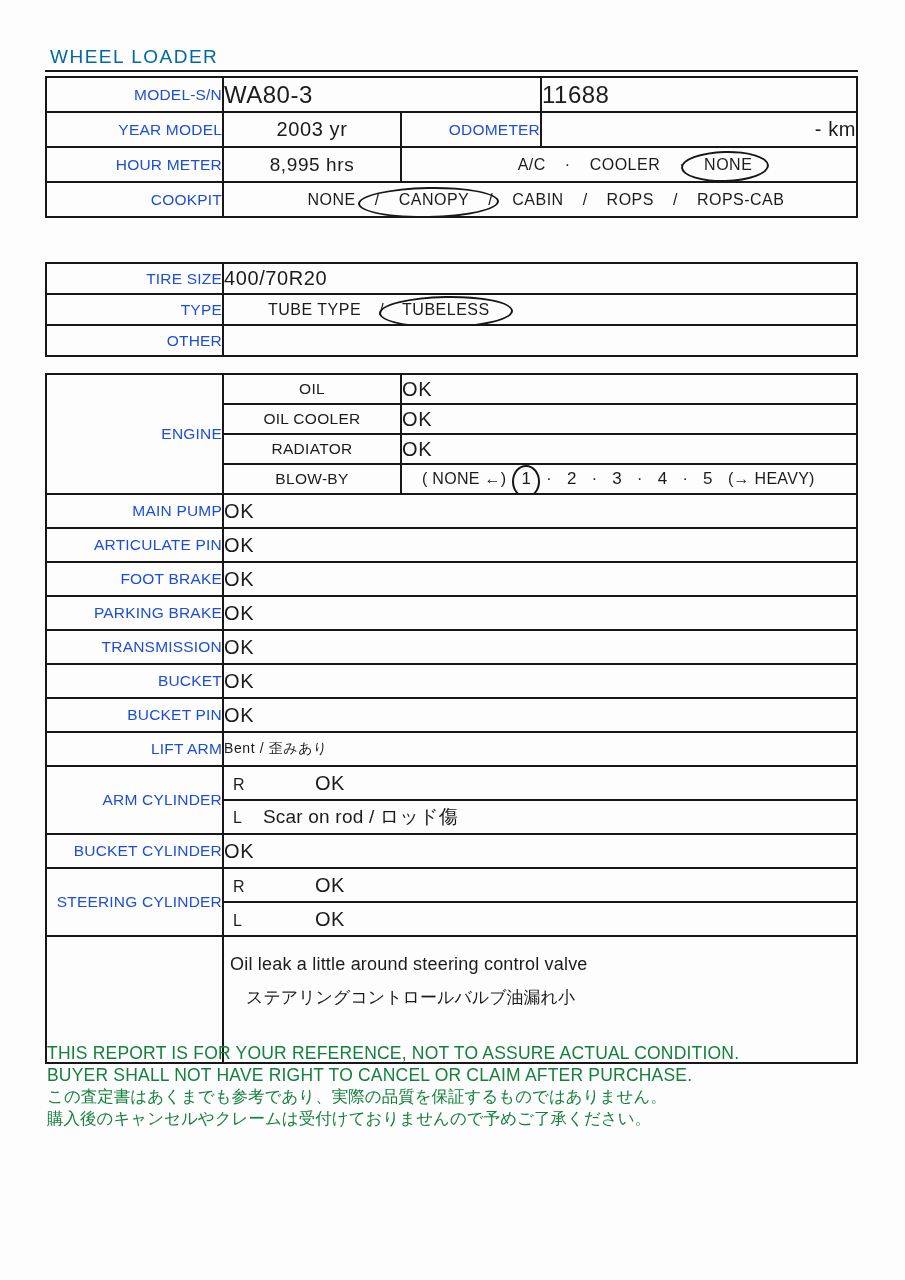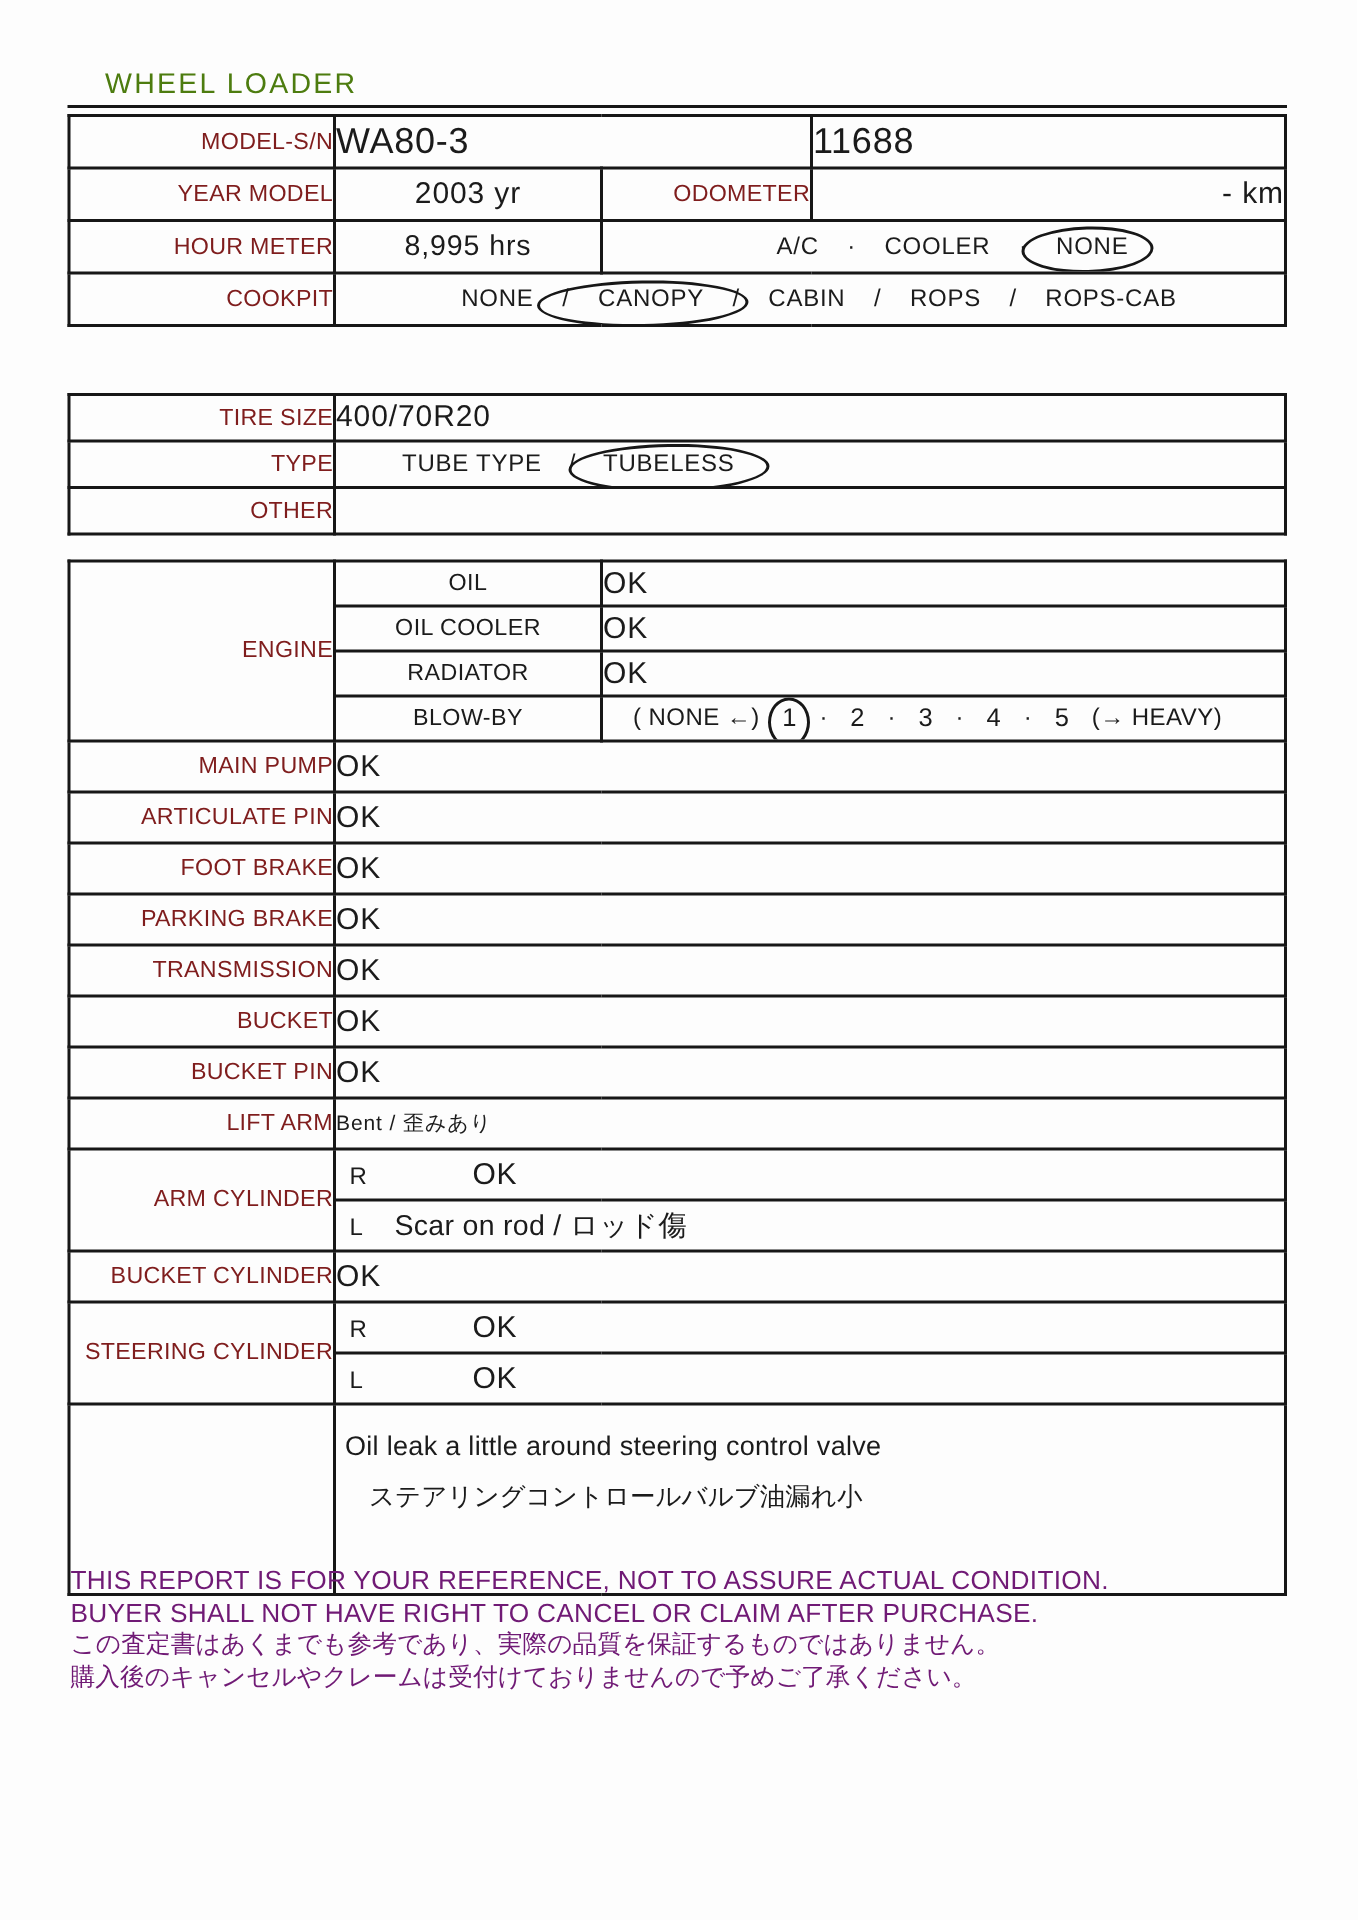--- a/index.html
+++ b/index.html
@@ -2,37 +2,37 @@
 <html><head>
 <meta charset="utf-8">
 <style>
   html,body { margin:0; padding:0; background:#ffffff; }
   .page {
     position:relative; width:905px; height:1280px; background:#fdfdfd;
     font-family:"Liberation Sans", sans-serif; color:#1b1b1b; overflow:hidden;
   }
   .title {
     position:absolute; left:50px; top:46px; font-size:19px;
-    letter-spacing:1.5px; color:#4d7c0f;margin-left:20px;
+    letter-spacing:1.5px; color:#0369a1;
   }
   .title-underline {
     position:absolute; left:45px; top:70px; width:813px; height:2px; background:#171717;
   }
   table.t {
     position:absolute; left:45px; width:813px;
     border-collapse:collapse; table-layout:fixed;
   }
   .t td { border:2px solid #171717; padding:0; overflow:hidden; white-space:nowrap; }
   .t1 { top:76px; }  .t1 tr { height:35px; }
   .t2 { top:262px; } .t2 tr { height:31px; }
   .t3 { top:373px; } .t3 tr { height:34px; }
   .t3 tr.h30 { height:30px; }
   .t3 tr.hrem { height:127px; }
 
-  .lbl { text-align:right; padding-right:7px; font-size:15.5px; color:#7f1d1d; letter-spacing:0.2px; }
+  .lbl { text-align:right; padding-right:7px; font-size:15.5px; color:#1d4ed8; letter-spacing:0.2px; }
   .sub { text-align:center; font-size:15.5px; letter-spacing:0.3px; }
   .val { font-size:20px; letter-spacing:0.6px; }
   .big { font-size:24px; letter-spacing:0.5px; }
   .pl6  { padding-left:6px; }
   .pl8  { padding-left:8px; }
   .center { text-align:center; }
   .fs19 { font-size:19px; }
   .right { text-align:right; padding-right:62px; }
   .ok { padding-left:90px; }
   .eok { padding-left:57px; }
@@ -59,21 +59,21 @@
   .circled { position:relative; display:inline-block; }
   .circled::after {
     content:""; position:absolute; border:2.5px solid #171717;
     border-radius:50%; pointer-events:none;
   }
   .c-none::after    { inset:-5px -17px -8px -23px; transform:rotate(-1.5deg); }
   .c-canopy::after  { inset:-4px -29px -9px -41px; transform:rotate(-1deg); }
   .c-tubeless::after{ inset:-5px -23px -9px -23px; transform:rotate(-1deg); }
   .c-one::after     { inset:-4px -9px -9px -9px; }
 
-  .disclaimer { position:absolute; left:47px; top:1042px; color:#701a75; }
+  .disclaimer { position:absolute; left:47px; top:1042px; color:#15803d; }
   .disclaimer .en { font-size:17.5px; line-height:22px; letter-spacing:0.2px; white-space:nowrap; }
   .disclaimer .jp { font-size:16.5px; line-height:21.5px; white-space:nowrap; }
 </style>
 </head>
 <body>
 
 <div class="page">
 
   <div class="title">WHEEL LOADER</div>
   <div class="title-underline"></div>

